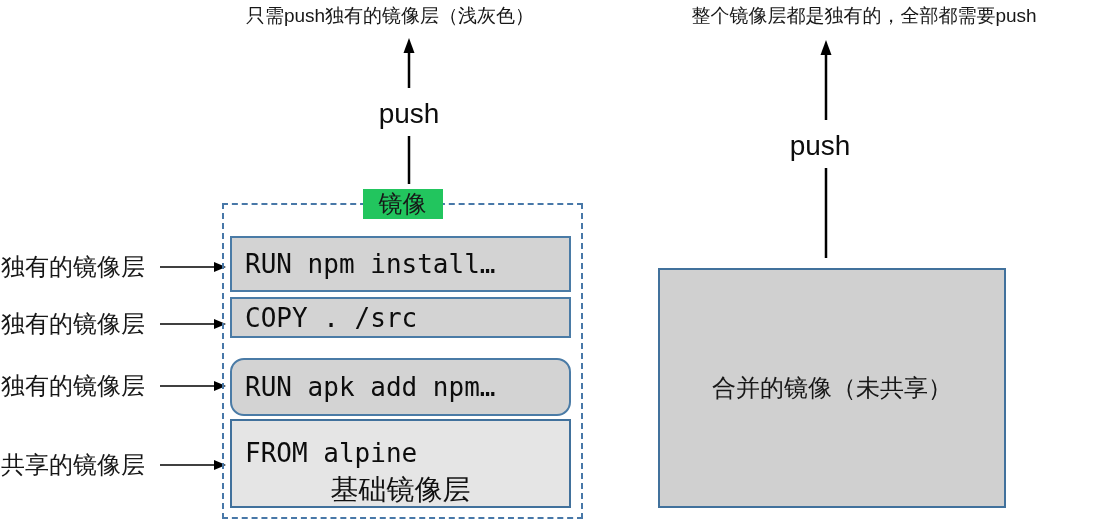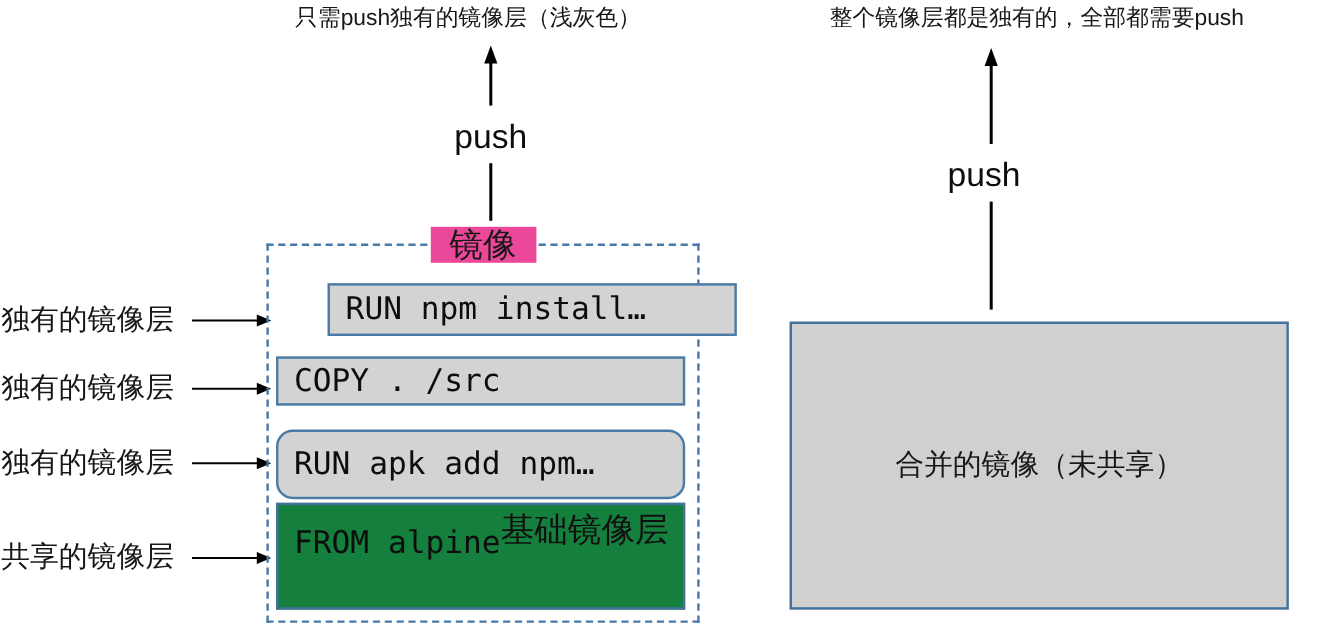--- a/index.html
+++ b/index.html
@@ -56,23 +56,23 @@
     position: absolute;
     left: 222px; top: 203px;
     width: 357px; height: 312px;
     border: 2px dashed #4878a8;
   }
   #image-box-title {
     position: absolute;
     top: -16px;
     left: 50%;
     transform: translateX(-50%);
-    background: #ec4899;
+    background: #22c55e;
     padding: 0 16px;
-    font-size: 28px;
+    font-size: 24px;
     line-height: 30px;
     white-space: nowrap;
     color: #171717;
   }
   .layer {
     position: absolute;
     left: 6px;
     width: 341px;
     background: #d3d3d3;
     border: 2px solid #4a7ba6;
@@ -80,43 +80,43 @@
     display: flex;
     align-items: center;
   }
   .layer .code {
     font-family: "DejaVu Sans Mono", monospace;
     font-size: 26px;
     color: #0d0d0d;
     padding-left: 13px;
     white-space: nowrap;
   }
-  #layer-0 { top: 31px;  height: 44px; margin-left: 43px; }
+  #layer-0 { top: 31px;  height: 56px; }
   #layer-1 { top: 92px;  height: 41px; }
   #layer-2 { top: 153px; height: 58px; border-radius: 14px; }
   #layer-3 {
     top: 214px; height: 89px;
-    background: #15803d;
+    background: #e5e5e5;
     border-color: #41719c;
-    flex-direction: row;
+    flex-direction: column;
     align-items: stretch;
   }
   #layer-3 .code { margin-top: 16px; line-height: 32px; }
   #layer-3 .base-label {
     margin-top: 6px;
     text-align: center;
     font-size: 28px;
     line-height: 30px;
     color: #101010;
   }
 
   #merged-box {
     position: absolute;
     left: 658px; top: 268px;
-    width: 416px; height: 240px;
+    width: 348px; height: 240px;
     background: #d0d0d0;
     border: 2px solid #41719c;
     box-sizing: border-box;
     display: flex;
     align-items: center;
     justify-content: center;
   }
   #merged-box .merged-label {
     font-size: 24px;
     line-height: 30px;

